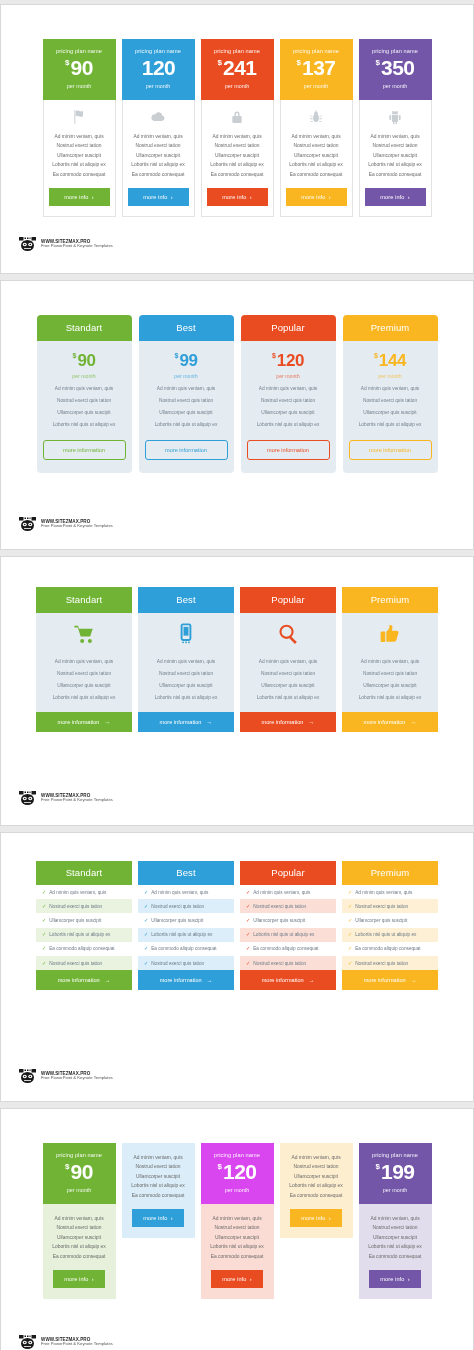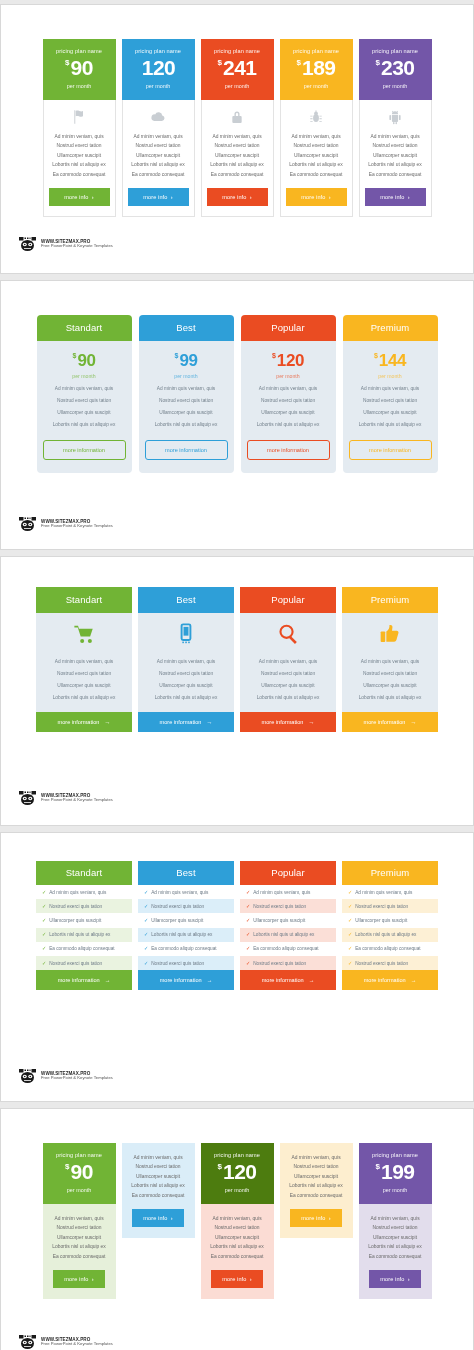--- a/index.html
+++ b/index.html
@@ -336,21 +336,21 @@
               <div class="c5-feat">Nostrud exerci tation</div>
               <div class="c5-feat">Ullamcorper suscipit</div>
               <div class="c5-feat">Lobortis nisl ut aliquip ex</div>
               <div class="c5-feat">Ea commodo consequat</div>
       <button class="c5-btn" style="background:#ea4c22"><span>more info</span> &nbsp;›</button>
     </div>
   </div>
   <div class="c5">
     <div class="c5-head" style="background:#f9b620">
       <div class="c5-plan">pricing plan name</div>
-      <div class="c5-price"><span class="cur">$</span><span>189</span></div>
+      <div class="c5-price"><span class="cur">$</span><span>137</span></div>
       <div class="c5-per">per month</div>
     </div>
     <div class="c5-body">
       <div class="c5-icon">
                 <svg viewBox="0 0 24 24" width="16" height="16" fill="#c9ced3" style="color:#c9ced3">
                   <ellipse cx="12" cy="13.5" rx="4.4" ry="6"></ellipse>
                   <circle cx="12" cy="6.4" r="2.8"></circle>
                   <path d="M3.4 10 h3.4 v1.3 H3.4z M17.2 10 h3.4 v1.3 h-3.4z M3.4 14 h3.4 v1.3 H3.4z M17.2 14 h3.4 v1.3 h-3.4z M3.4 18 h3.6 v1.3 H3.4z M17 18 h3.6 v1.3 H17z M11.4 2 h1.2 v3 h-1.2z"></path>
                 </svg>
               </div>
@@ -358,21 +358,21 @@
               <div class="c5-feat">Nostrud exerci tation</div>
               <div class="c5-feat">Ullamcorper suscipit</div>
               <div class="c5-feat">Lobortis nisl ut aliquip ex</div>
               <div class="c5-feat">Ea commodo consequat</div>
       <button class="c5-btn" style="background:#f9b620"><span>more info</span> &nbsp;›</button>
     </div>
   </div>
   <div class="c5">
     <div class="c5-head" style="background:#7356a8">
       <div class="c5-plan">pricing plan name</div>
-      <div class="c5-price"><span class="cur">$</span><span>230</span></div>
+      <div class="c5-price"><span class="cur">$</span><span>350</span></div>
       <div class="c5-per">per month</div>
     </div>
     <div class="c5-body">
       <div class="c5-icon">
                 <svg viewBox="0 0 24 24" width="16" height="16" fill="#c9ced3" style="color:#c9ced3">
                   <path d="M7.4 9 h9.2 v9 a1.5 1.5 0 0 1 -1.5 1.5 h-6.2 A1.5 1.5 0 0 1 7.4 18z"></path>
                   <rect x="3.6" y="9" width="2.5" height="7.5" rx="1.25"></rect>
                   <rect x="17.9" y="9" width="2.5" height="7.5" rx="1.25"></rect>
                   <rect x="9" y="19.6" width="2.3" height="3.4" rx="1.1"></rect>
                   <rect x="12.7" y="19.6" width="2.3" height="3.4" rx="1.1"></rect>
@@ -771,21 +771,21 @@
     <div class="c5-body" style="background:#daedf8">
       <div class="c5-feat">Ad minim veniam, quis</div>
               <div class="c5-feat">Nostrud exerci tation</div>
               <div class="c5-feat">Ullamcorper suscipit</div>
               <div class="c5-feat">Lobortis nisl ut aliquip ex</div>
               <div class="c5-feat">Ea commodo consequat</div>
       <button class="c5-btn" style="background:#2e9fd8"><span>more info</span> &nbsp;›</button>
     </div>
   </div>
   <div class="c5">
-    <div class="c5-head" style="background:#4d7c0f">
+    <div class="c5-head" style="background:#d946ef">
       <div class="c5-plan">pricing plan name</div>
       <div class="c5-price"><span class="cur">$</span><span>120</span></div>
       <div class="c5-per">per month</div>
     </div>
     <div class="c5-body" style="background:#fbdcd4">
       <div class="c5-feat">Ad minim veniam, quis</div>
               <div class="c5-feat">Nostrud exerci tation</div>
               <div class="c5-feat">Ullamcorper suscipit</div>
               <div class="c5-feat">Lobortis nisl ut aliquip ex</div>
               <div class="c5-feat">Ea commodo consequat</div>

